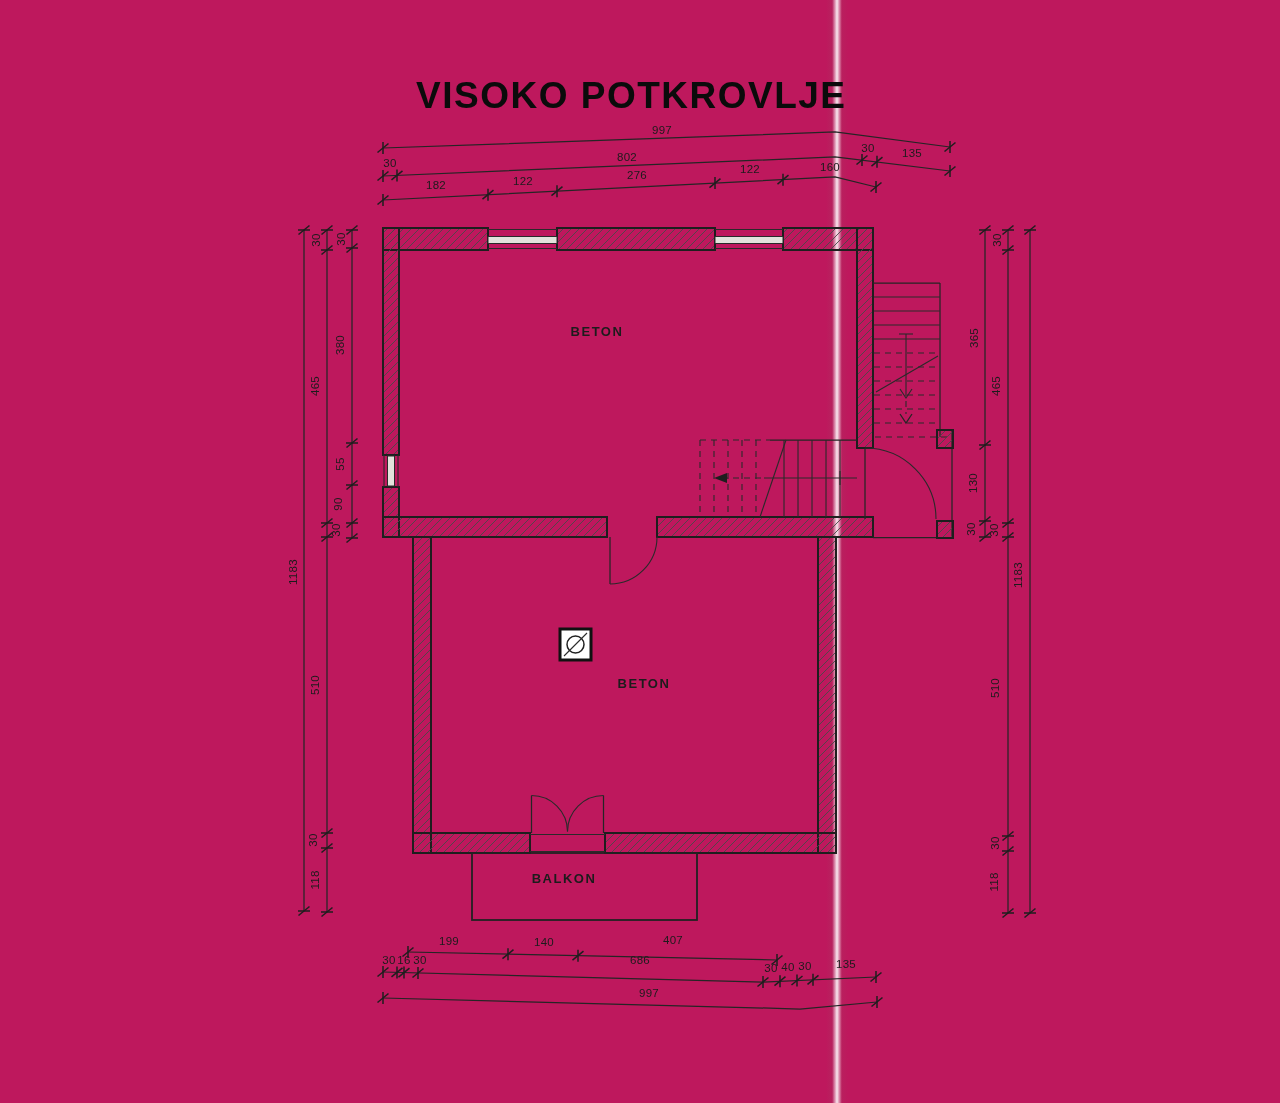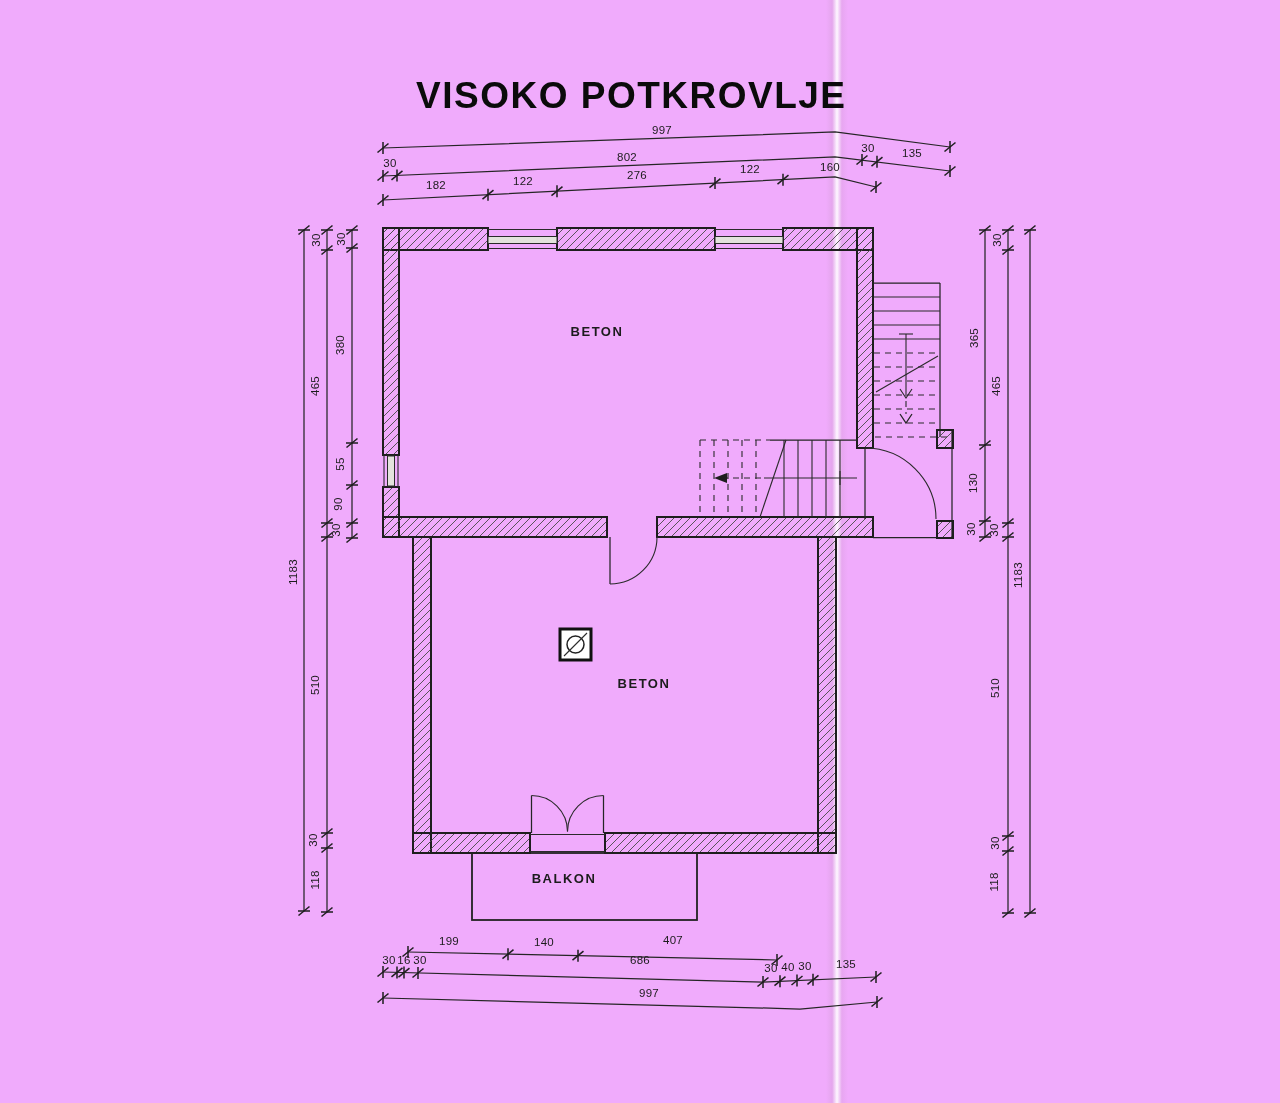--- a/index.html
+++ b/index.html
@@ -1,16 +1,16 @@
 <!DOCTYPE html>
 <html><head>
 <meta charset="utf-8">
 <style>
   html,body{margin:0;padding:0;background:#ffffff;}
-  .page{position:relative;width:1280px;height:1103px;background:#f0abfc;overflow:hidden;
+  .page{position:relative;width:1280px;height:1103px;background:#be185d;overflow:hidden;
         font-family:"Liberation Sans",sans-serif;}
   .fold{position:absolute;top:0;left:826px;width:22px;height:1103px;pointer-events:none;
         background:linear-gradient(90deg,rgba(0,0,0,0) 0%,rgba(125,118,105,0.10) 28%,
         rgba(255,255,255,0.9) 50%,rgba(125,118,105,0.08) 72%,rgba(0,0,0,0) 100%);}
   svg{position:absolute;top:0;left:0;}
   svg text{font-family:"Liberation Sans",sans-serif;fill:#1c1c1c;}
   .title{font-size:37px;font-weight:bold;letter-spacing:1.5px;fill:#0b0b0b;}
   .dim{font-size:11.5px;letter-spacing:0.3px;}
   .room{font-size:13px;font-weight:bold;letter-spacing:1.5px;}
   .ln{stroke:#252525;stroke-width:1.25;fill:none;}

